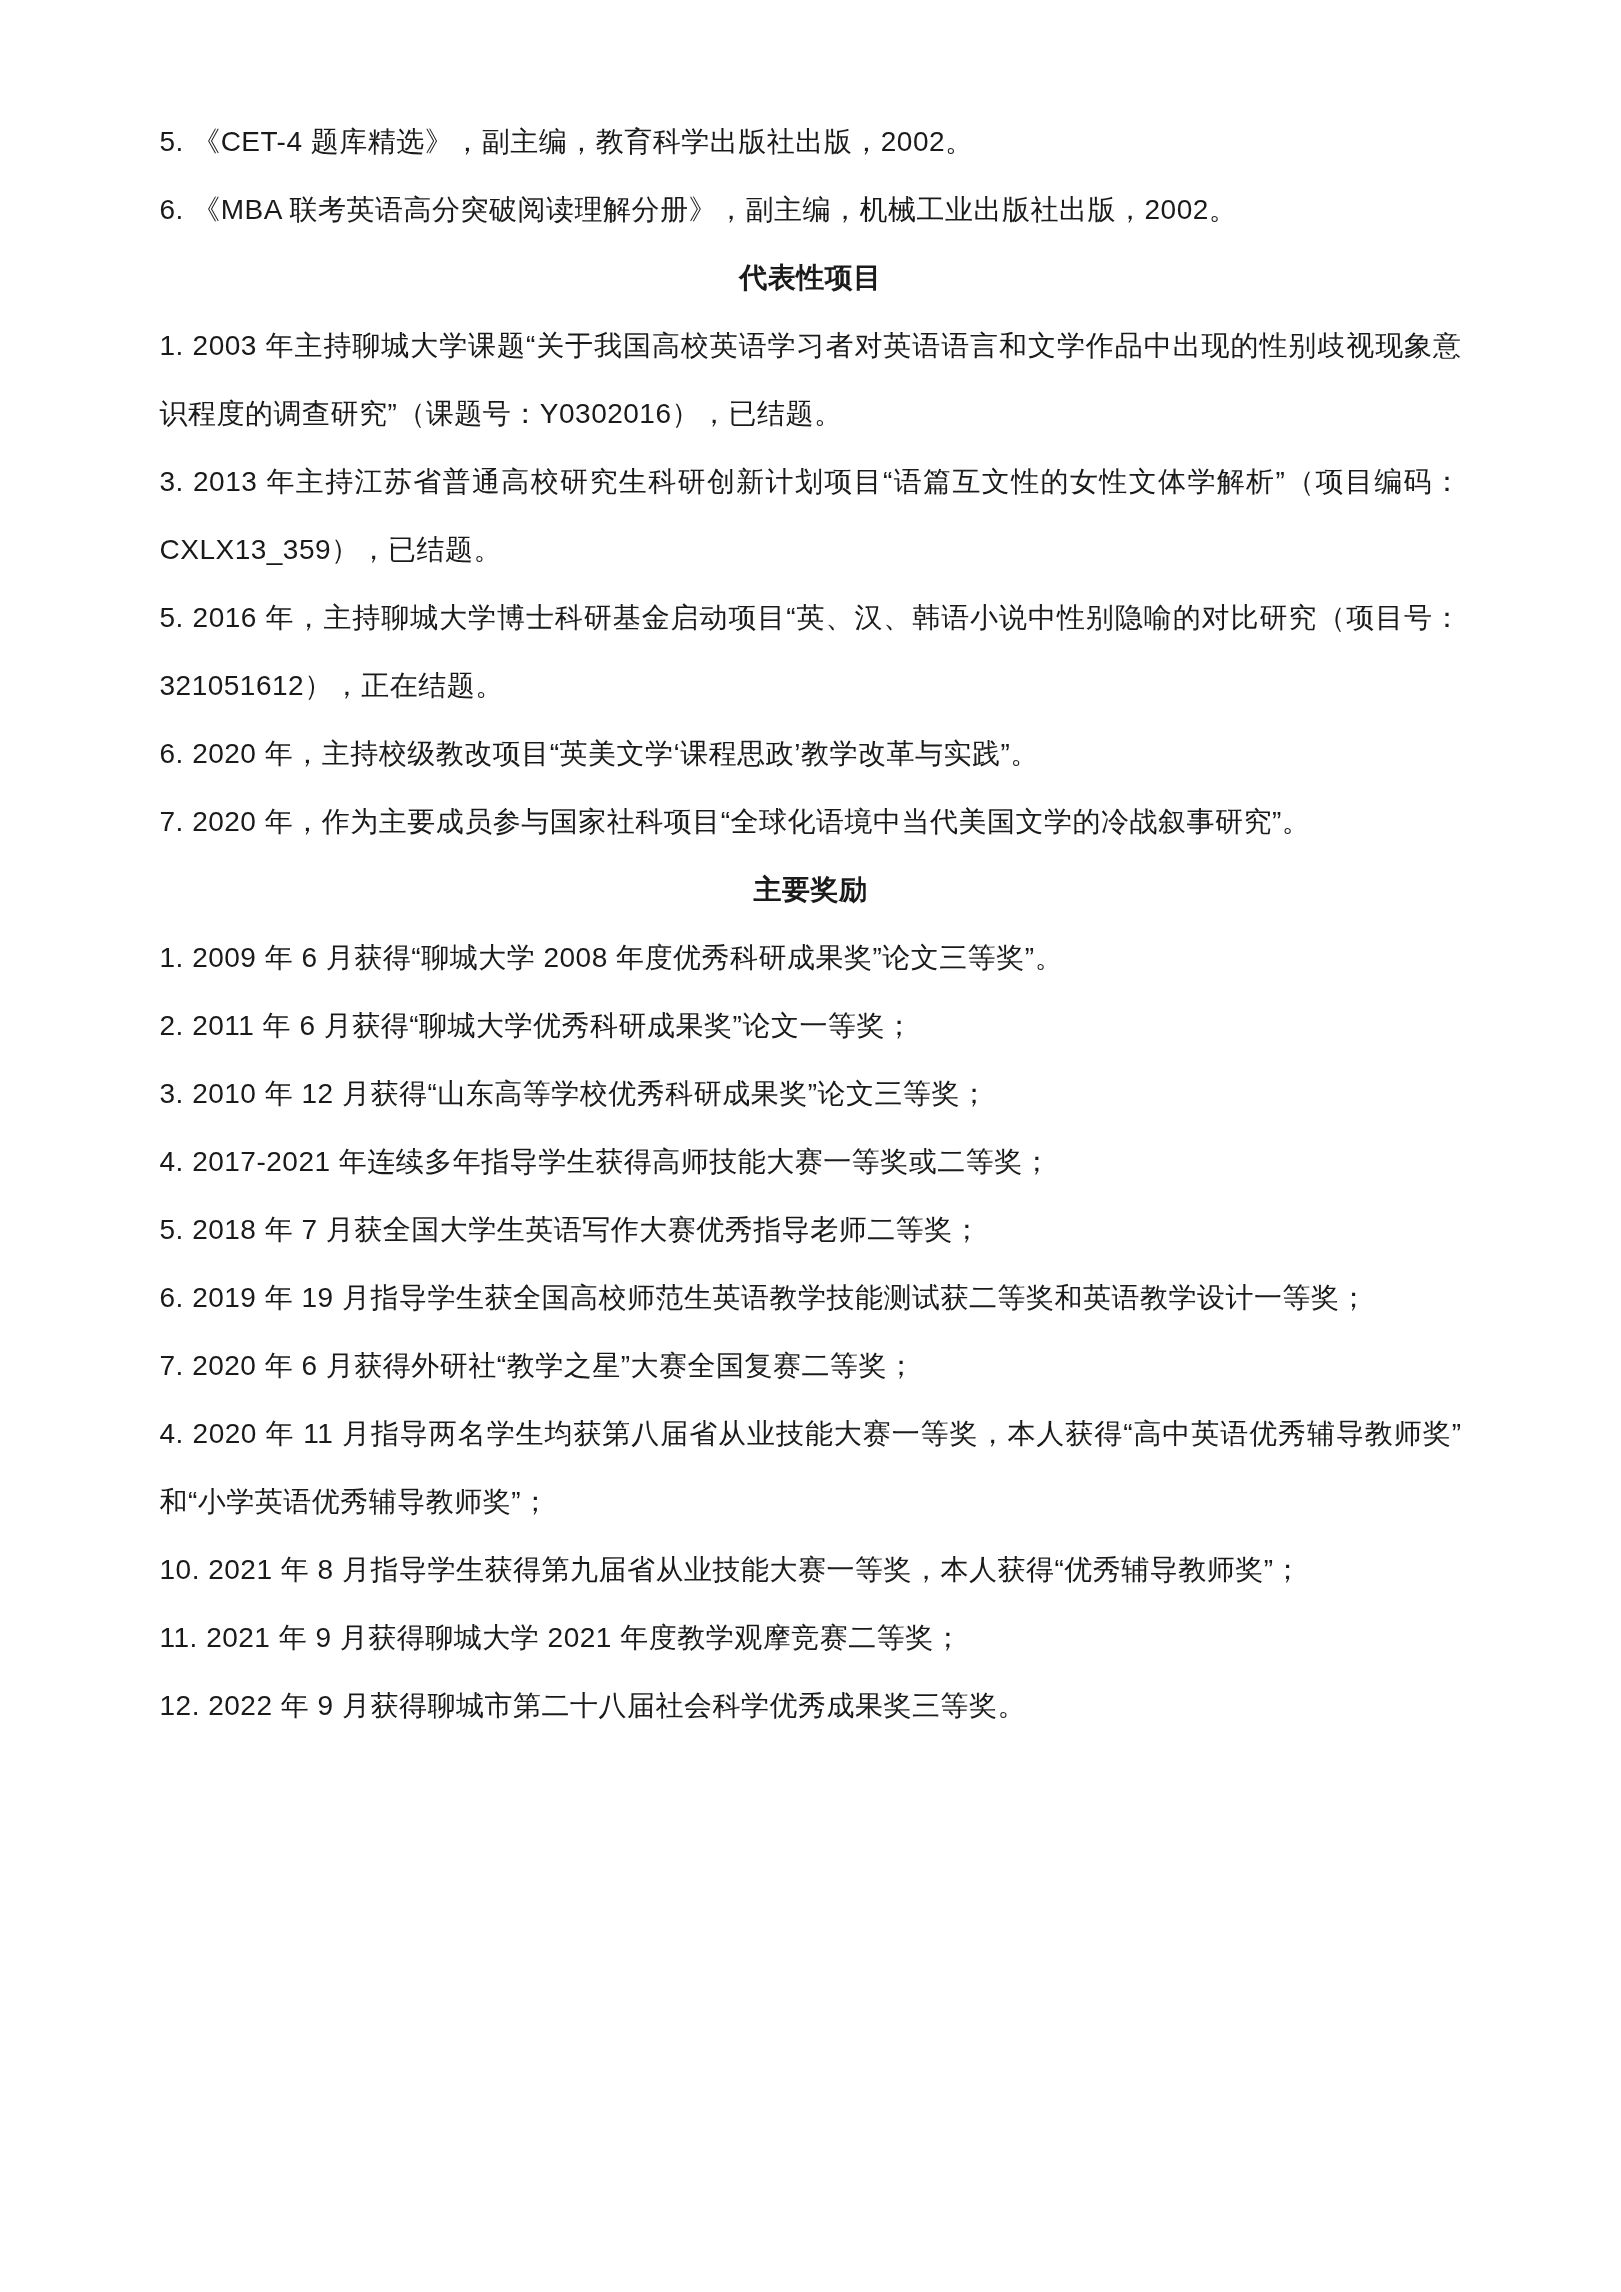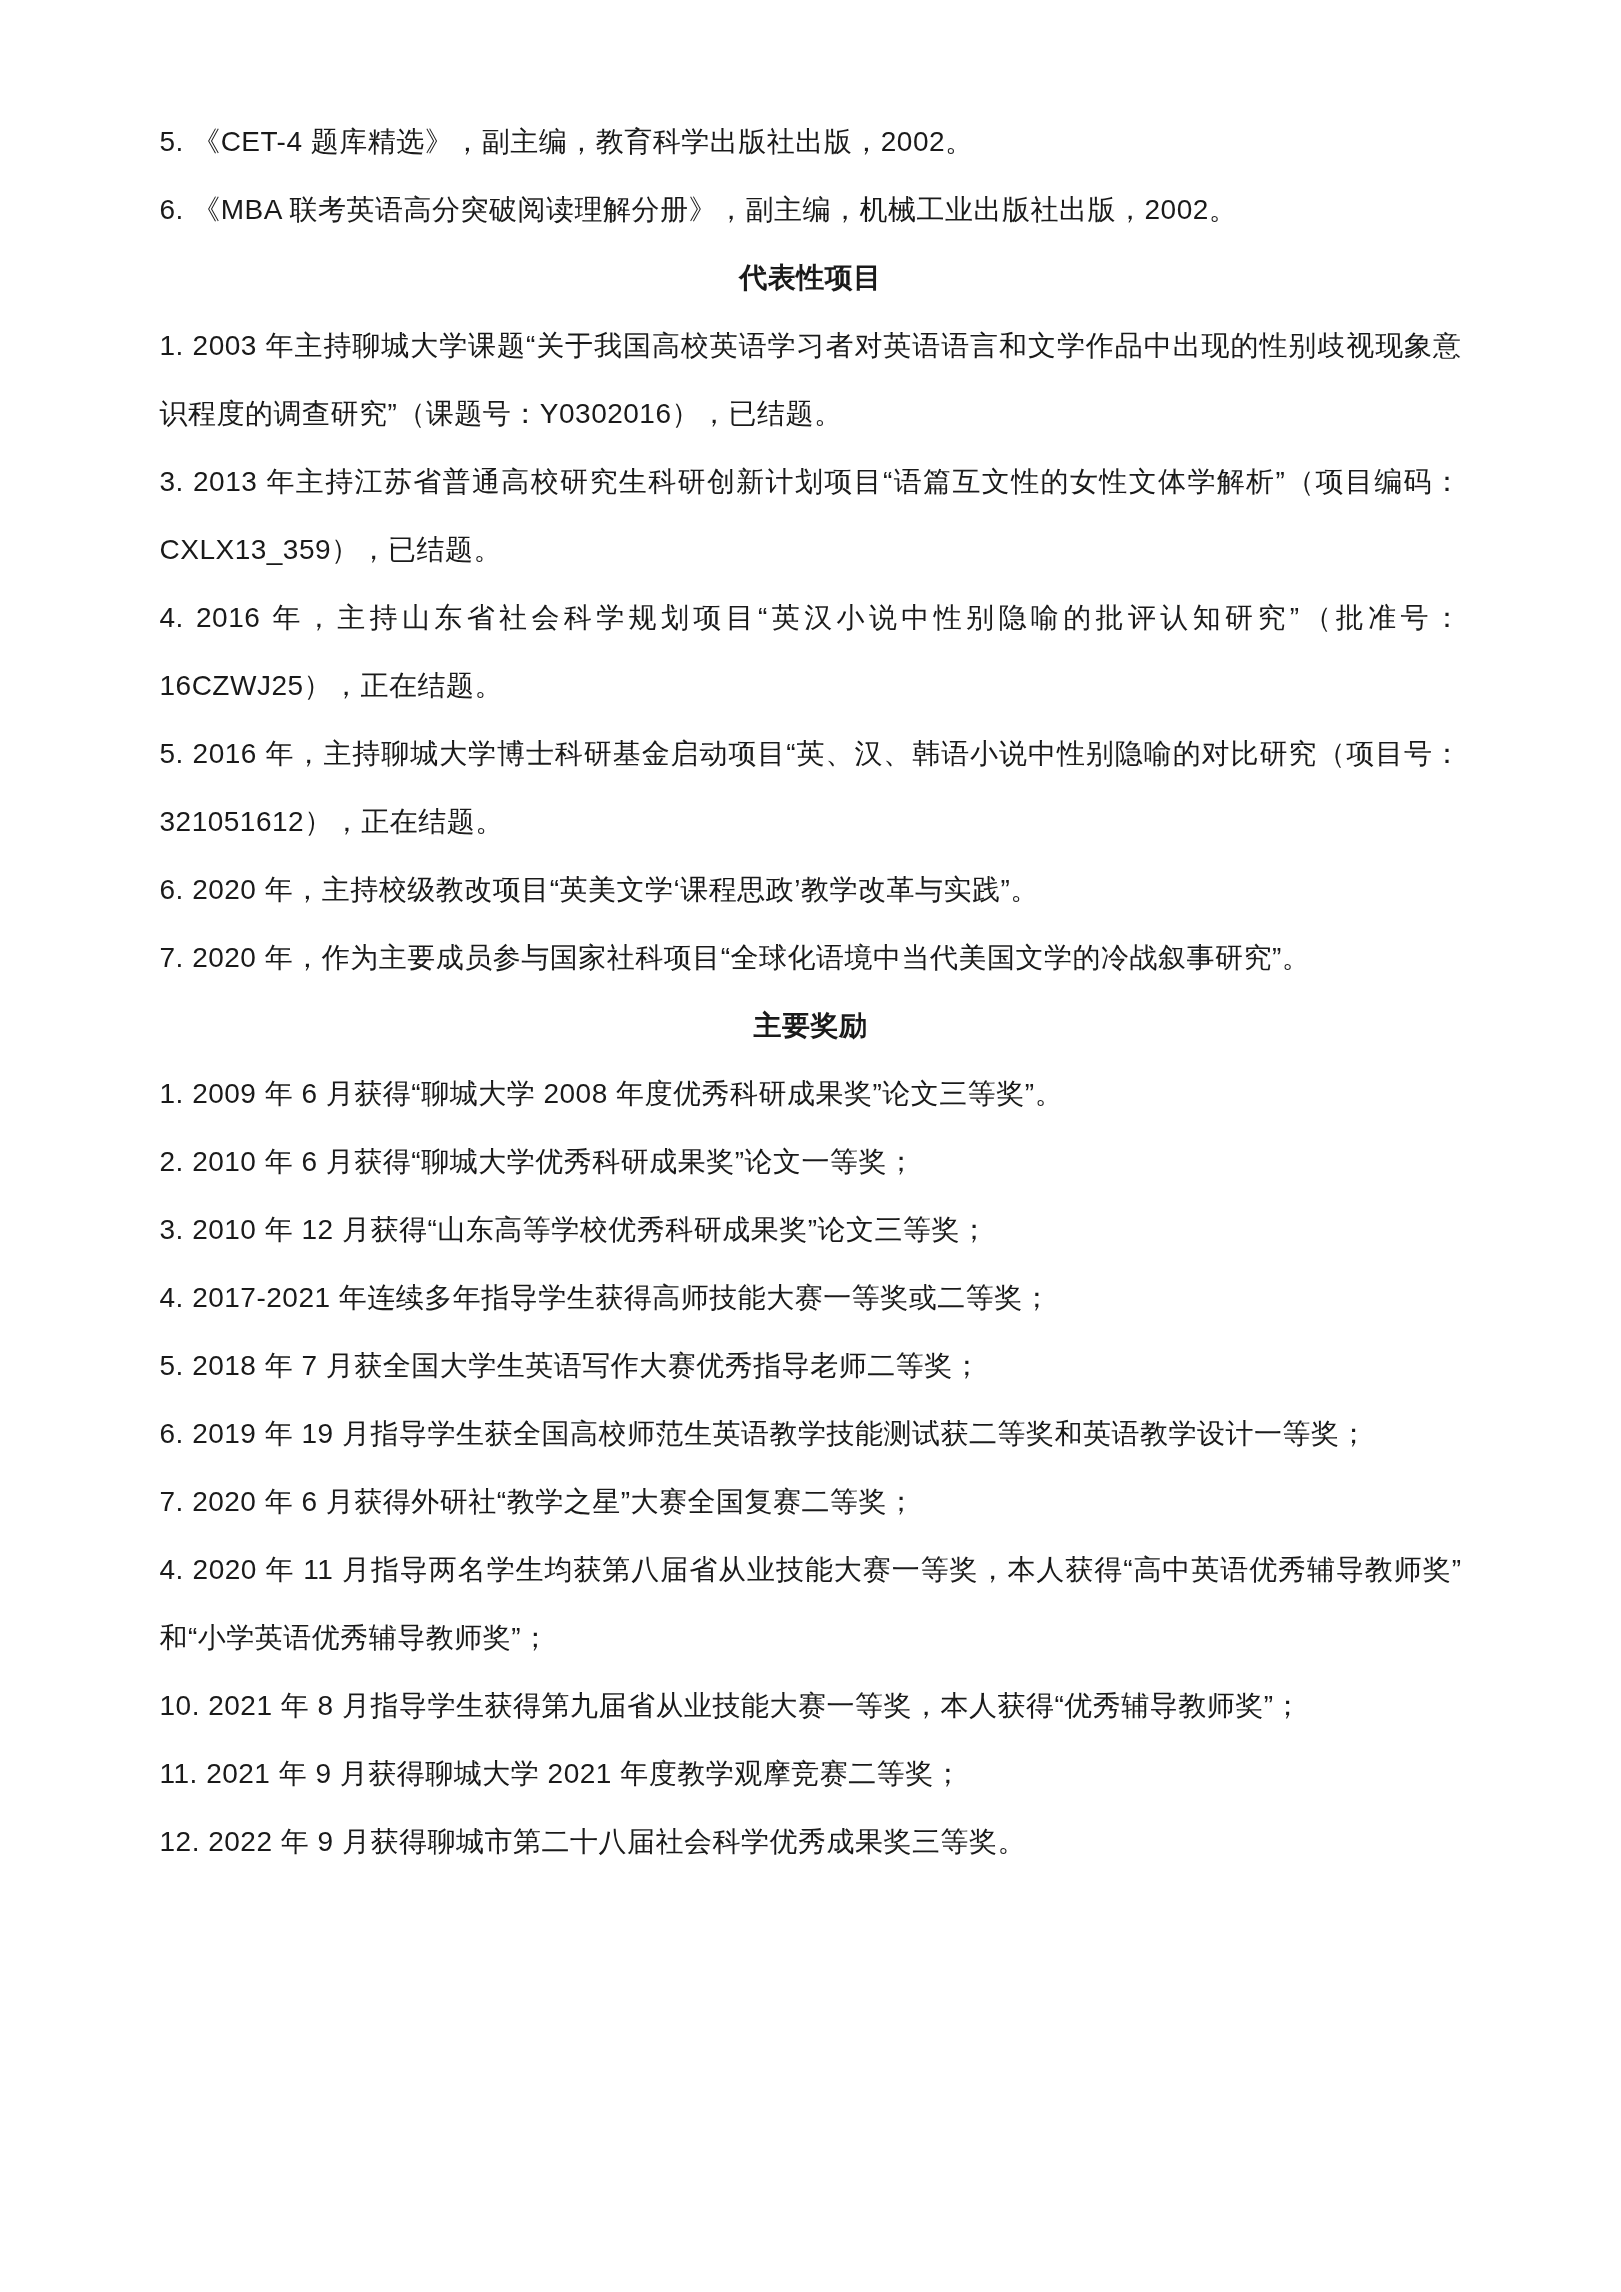--- a/index.html
+++ b/index.html
@@ -50,32 +50,31 @@
           <p class="line">5. 《CET-4 题库精选》，副主编，教育科学出版社出版，2002。</p>
           <p class="line">6. 《MBA 联考英语高分突破阅读理解分册》，副主编，机械工业出版社出版，2002。</p>
         </div>
     </section>
 
     <section>
       <h2 class="heading">代表性项目</h2>
       <div>
           <p class="line">1. 2003 年主持聊城大学课题“关于我国高校英语学习者对英语语言和文学作品中出现的性别歧视现象意识程度的调查研究”（课题号：Y0302016），已结题。</p>
           <p class="line">3. 2013 年主持江苏省普通高校研究生科研创新计划项目“语篇互文性的女性文体学解析”（项目编码：CXLX13_359），已结题。</p>
-          <p class="line">4. 2016 年，主持山东省社会科学规划项目“英汉小说中性别隐喻的批评认知研究”（批准号：16CZWJ25），正在结题。</p>
           <p class="line">5. 2016 年，主持聊城大学博士科研基金启动项目“英、汉、韩语小说中性别隐喻的对比研究（项目号：321051612），正在结题。</p>
           <p class="line">6. 2020 年，主持校级教改项目“英美文学‘课程思政’教学改革与实践”。</p>
           <p class="line">7. 2020 年，作为主要成员参与国家社科项目“全球化语境中当代美国文学的冷战叙事研究”。</p>
         </div>
     </section>
 
     <section>
       <h2 class="heading">主要奖励</h2>
       <div>
           <p class="line">1. 2009 年 6 月获得“聊城大学 2008 年度优秀科研成果奖”论文三等奖”。</p>
-          <p class="line">2. 2010 年 6 月获得“聊城大学优秀科研成果奖”论文一等奖；</p>
+          <p class="line">2. 2011 年 6 月获得“聊城大学优秀科研成果奖”论文一等奖；</p>
           <p class="line">3. 2010 年 12 月获得“山东高等学校优秀科研成果奖”论文三等奖；</p>
           <p class="line">4. 2017-2021 年连续多年指导学生获得高师技能大赛一等奖或二等奖；</p>
           <p class="line">5. 2018 年 7 月获全国大学生英语写作大赛优秀指导老师二等奖；</p>
           <p class="line">6. 2019 年 19 月指导学生获全国高校师范生英语教学技能测试获二等奖和英语教学设计一等奖；</p>
           <p class="line">7. 2020 年 6 月获得外研社“教学之星”大赛全国复赛二等奖；</p>
           <p class="line">4. 2020 年 11 月指导两名学生均获第八届省从业技能大赛一等奖，本人获得“高中英语优秀辅导教师奖”和“小学英语优秀辅导教师奖”；</p>
           <p class="line">10. 2021 年 8 月指导学生获得第九届省从业技能大赛一等奖，本人获得“优秀辅导教师奖”；</p>
           <p class="line">11. 2021 年 9 月获得聊城大学 2021 年度教学观摩竞赛二等奖；</p>
           <p class="line">12. 2022 年 9 月获得聊城市第二十八届社会科学优秀成果奖三等奖。</p>
         </div>

